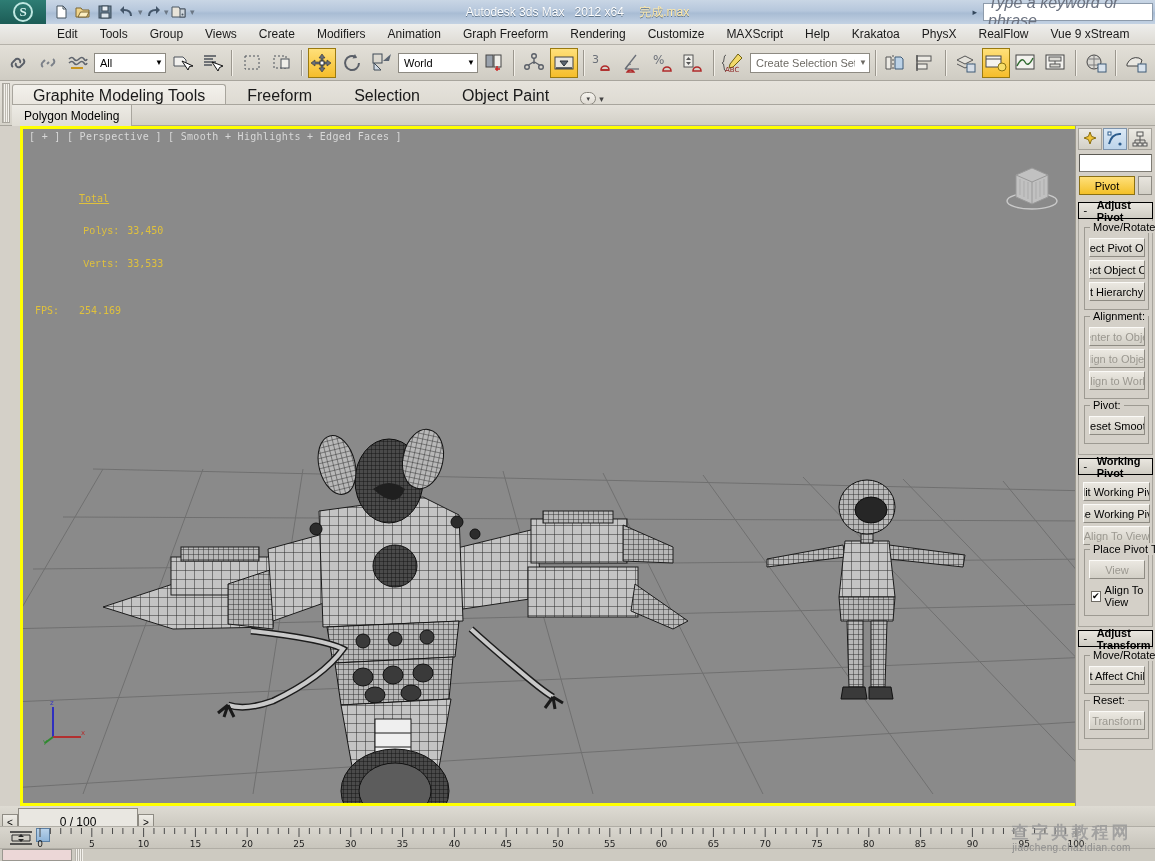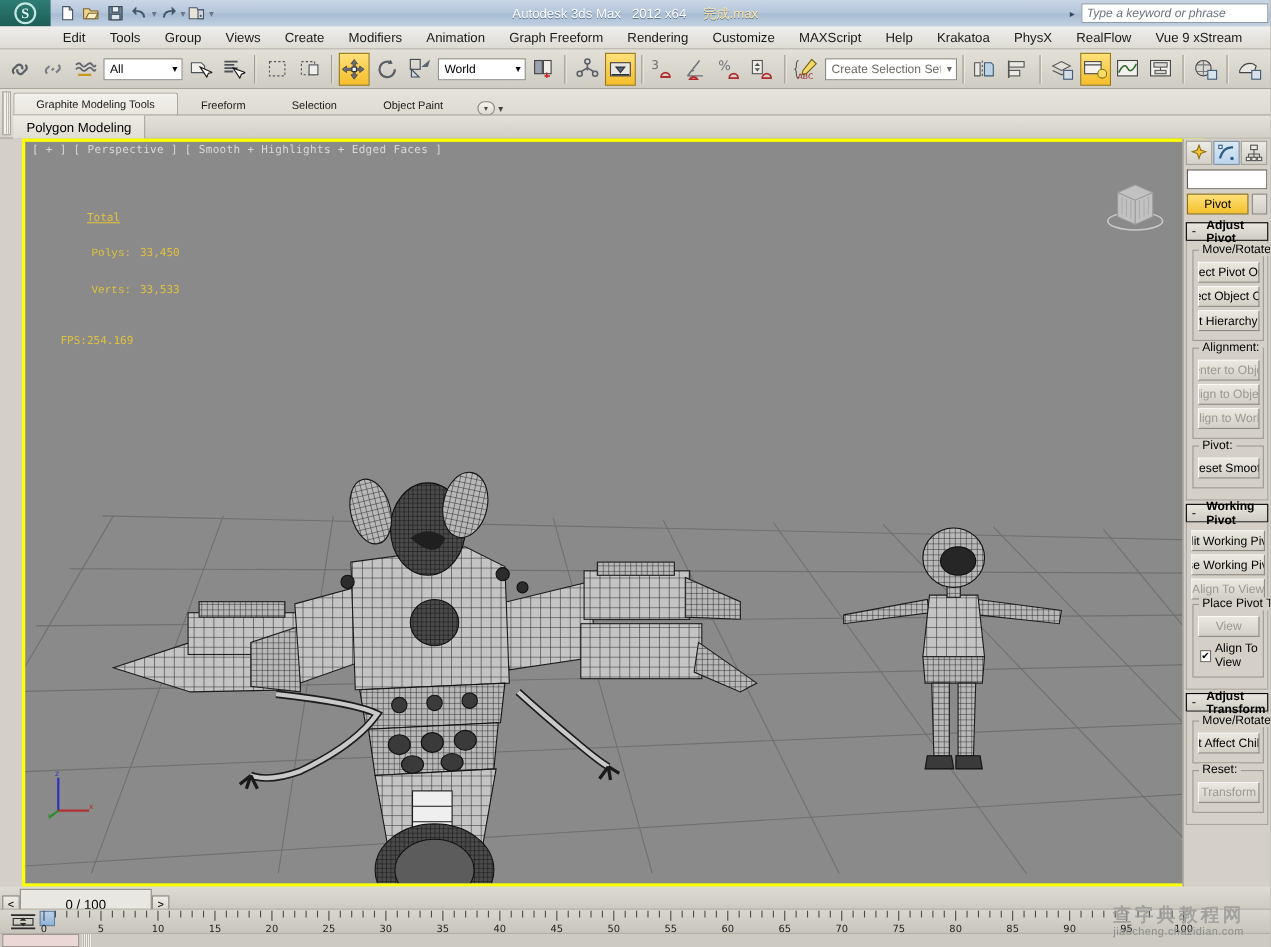--- a/index.html
+++ b/index.html
@@ -47,21 +47,21 @@
     text-shadow: 0 1px 0 rgba(90,110,130,.9);
     pointer-events: none;
   }
   .title-text .fname { color: #ffe9a8; margin-left: 12px; }
   .title-right {
     margin-left: auto; display: flex; align-items: center; height: 24px; padding-right: 2px;
   }
   .title-arrow { font-size: 9px; color: #33475c; padding: 0 6px; }
   .search-box {
     width: 170px; height: 18px; background: #fff; border: 1px solid #8d9bab;
-    font-style: italic; color: #6b7280; font-size: 11px;
+    font-style: italic; color: #6b7280; font-size: 16px;
     padding: 1px 4px; display: flex; align-items: center;
   }
 
   
   .menubar {
     position: absolute; top: 24px; left: 0; width: 1155px; height: 21px;
     background: linear-gradient(to bottom, #eeeeec, #dedbd4);
     border-bottom: 1px solid #b5b2aa;
     display: flex; align-items: center;
   }
@@ -100,21 +100,21 @@
     background: linear-gradient(to bottom,#e6e3dc,#d6d3ca);
     border-bottom: 1px solid #a8a59d;
   }
   .ribbon-grip {
     position:absolute; left:2px; top:2px; width:8px; height:40px;
     background: repeating-linear-gradient(to right,#bdbab2 0 1px,#f5f3ee 1px 2px);
     border:1px solid #a9a69e;
   }
   .ribbon-tabs { position:absolute; left:12px; top:2px; height:22px; display:flex; align-items:flex-end; }
   .rtab {
-    height: 21px; padding: 2px 20px 0 20px; font-size: 10px;
+    height: 21px; padding: 2px 20px 0 20px; font-size: 16px;
     display:flex; align-items:center; color:#1a1a1a;
     border: 1px solid transparent; border-bottom: none;
   }
   .rtab.sel {
     background: linear-gradient(to bottom,#f3f1ec,#e9e6df);
     border: 1px solid #a8a59d; border-bottom: 1px solid #e9e6df;
     border-radius: 3px 3px 0 0;
   }
   .rtab-dd { display:flex; align-items:center; gap:3px; padding-left:10px; color:#444; }
   .rtab-dd .chev {
@@ -146,21 +146,21 @@
     color: #d8d8d8; letter-spacing: .3px; white-space: nowrap;
   }
   .vp-stats {
     position: absolute; left: 12px; top: 30px;
     font-family: "DejaVu Sans Mono", monospace; font-size: 10px;
     color: #e0c13c; line-height: 16px; white-space: pre;
   }
   .vp-stats .hdr { margin-left: 44px; text-decoration: underline; display:block;}
   .vp-stats .row span.lbl { display:inline-block; width: 44px; font-family: Liberation Mono, monospace; }
   .vp-stats .fps { margin-top: 14px; display:block; }
-  .vp-stats .fps span.lbl { display:inline-block; width: 44px; text-align: right; }
+  .vp-stats .fps span.lbl { display:inline-block; width: 44px; }
 
   .axis-tripod { position: absolute; left: 20px; bottom: 58px; width: 46px; height: 48px; }
 
   .viewcube { position:absolute; right: 30px; top: 28px; width: 60px; height: 56px; opacity:.92;}
 
   
   .vp-svg { position:absolute; inset:0; width:100%; height:100%; }
 
   
   .cmdpanel {

